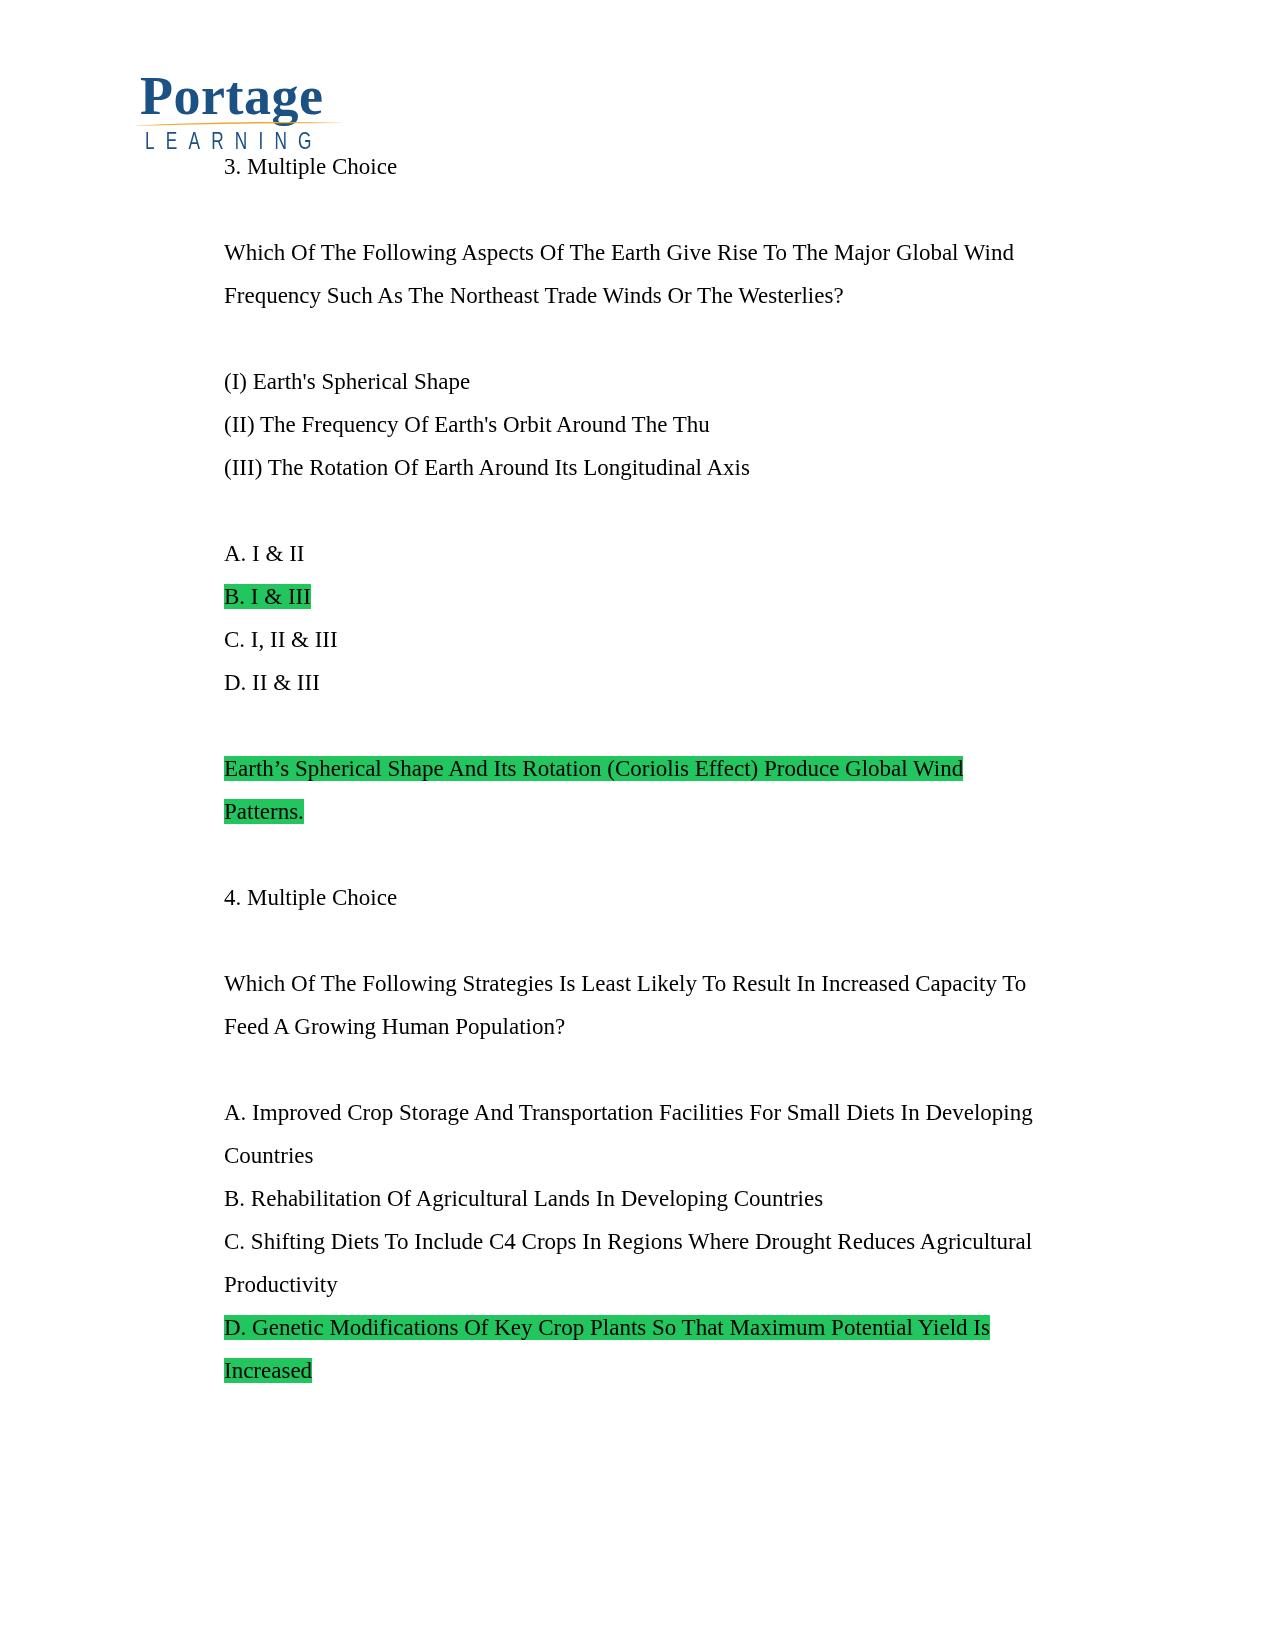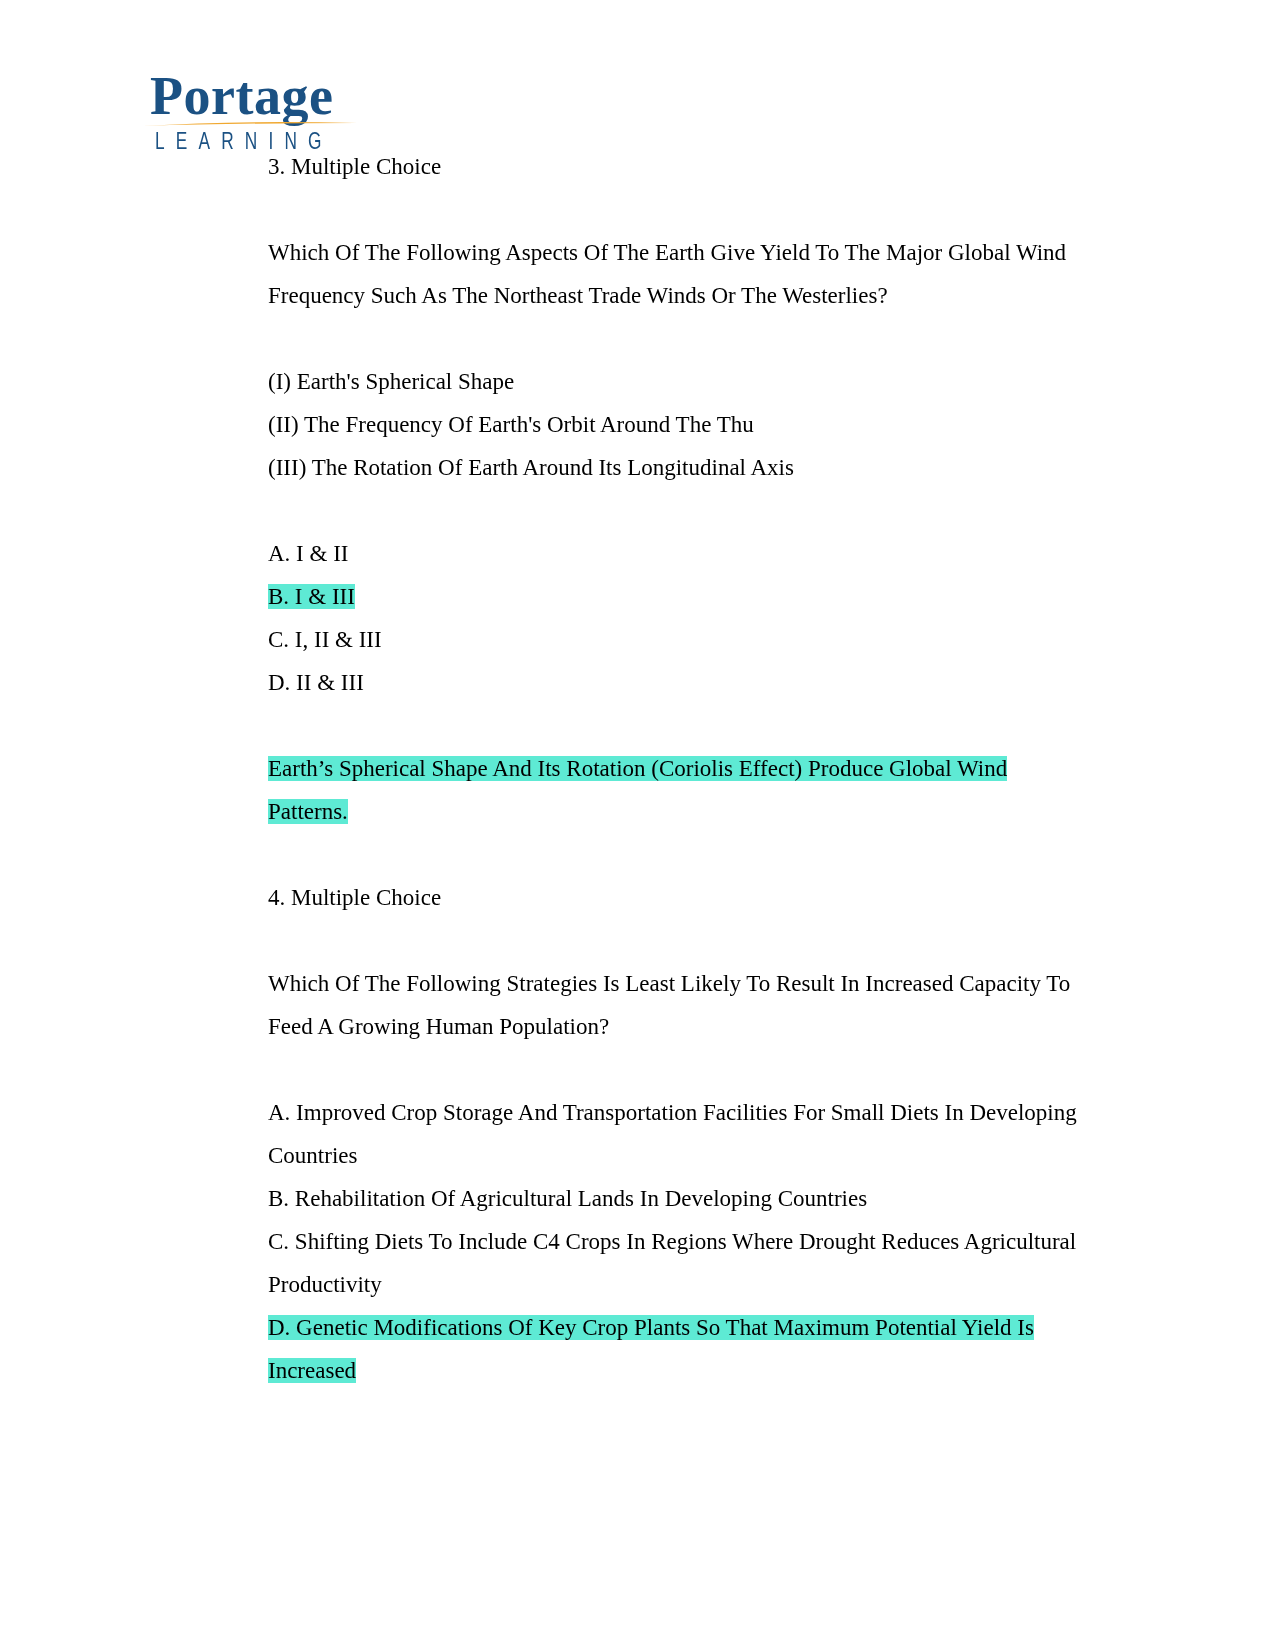--- a/index.html
+++ b/index.html
@@ -1,44 +1,44 @@
 <!DOCTYPE html>
 <html><head>
 <meta charset="utf-8">
 <style>
   html, body { margin: 0; padding: 0; background: #ffffff; }
   body { width: 1275px; height: 1650px; position: relative; overflow: hidden;
          font-family: "Liberation Serif", "DejaVu Serif", serif; color: #000; }
-  .logo { position: absolute; left: 142px; top: 66px; width: 215px; height: 90px; }
+  .logo { position: absolute; left: 132px; top: 66px; width: 215px; height: 90px; }
   .logo-main { position: absolute; left: 8px; top: 0px; font-family: "Liberation Serif", serif;
                font-weight: bold; font-size: 54px; color: #1b5183; letter-spacing: 0.5px; line-height: 60px; }
   .logo-swoosh { position: absolute; left: 0; top: 54px; width: 215px; height: 8px; }
   .logo-sub { position: absolute; left: 13px; top: 62px; font-family: "Liberation Sans", sans-serif;
               font-size: 24px; color: #1b5183; letter-spacing: 15.5px; line-height: 26px; transform: scaleX(0.72); transform-origin: left; }
   .content { position: absolute; left: 224px; top: 145px; width: 900px; font-size: 23px; line-height: 43px; }
-  .line { display: block; white-space: nowrap; height: 43px; margin-left: 44px; }
+  .line { display: block; white-space: nowrap; height: 43px; }
   .gap { height: 43px; }
-  .hl { background: #5eead4; }
+  .hl { background: #22c55e; }
 </style>
 </head>
 <body>
 
 <div class="logo">
   <div class="logo-main">Portage</div>
   <svg class="logo-swoosh" viewBox="0 0 215 8" preserveAspectRatio="none">
     <path d="M0 6 Q 100 0 215 3 Q 100 3 0 6 Z" fill="#f0a830"></path>
   </svg>
   <div class="logo-sub">LEARNING</div>
 </div>
 
 <div class="content">
 
   <span class="line"><span>3. Multiple Choice</span></span>
   <div class="gap"></div>
-  <span class="line"><span>Which Of The Following Aspects Of The Earth Give Yield To The Major Global Wind</span></span>
+  <span class="line"><span>Which Of The Following Aspects Of The Earth Give Rise To The Major Global Wind</span></span>
   <span class="line"><span>Frequency Such As The Northeast Trade Winds Or The Westerlies?</span></span>
   <div class="gap"></div>
   <span class="line"><span>(I) Earth's Spherical Shape</span></span>
   <span class="line"><span>(II) The Frequency Of Earth's Orbit Around The Thu</span></span>
   <span class="line"><span>(III) The Rotation Of Earth Around Its Longitudinal Axis</span></span>
   <div class="gap"></div>
   <span class="line"><span>A. I &amp; II</span></span>
   <span class="line"><span class="hl">B. I &amp; III</span></span>
   <span class="line"><span>C. I, II &amp; III</span></span>
   <span class="line"><span>D. II &amp; III</span></span>

